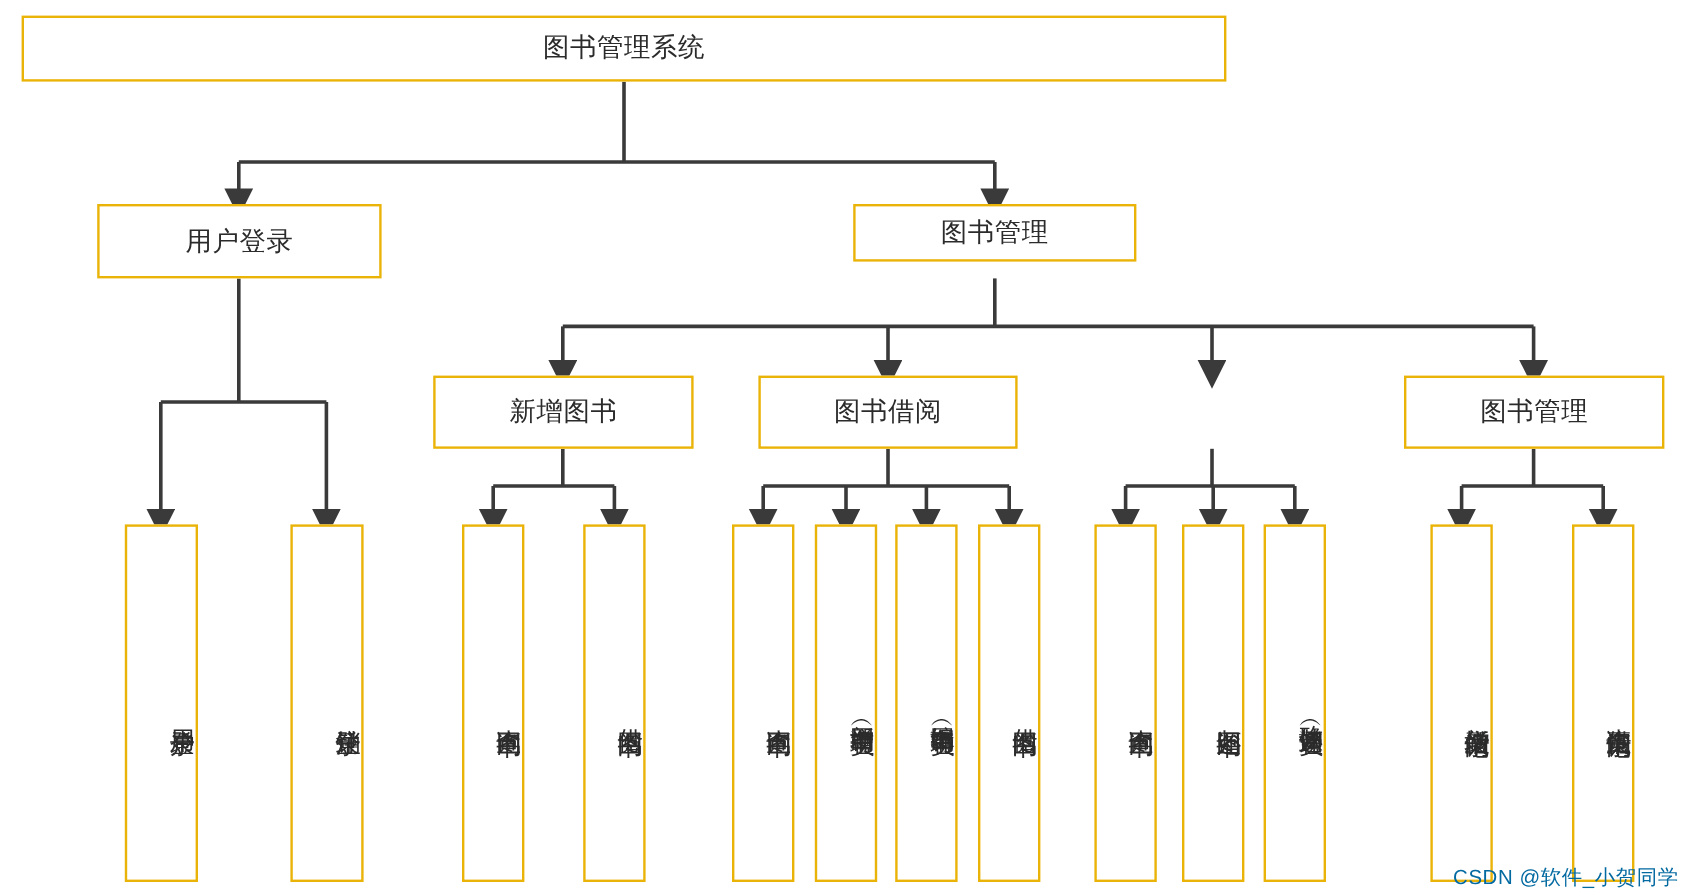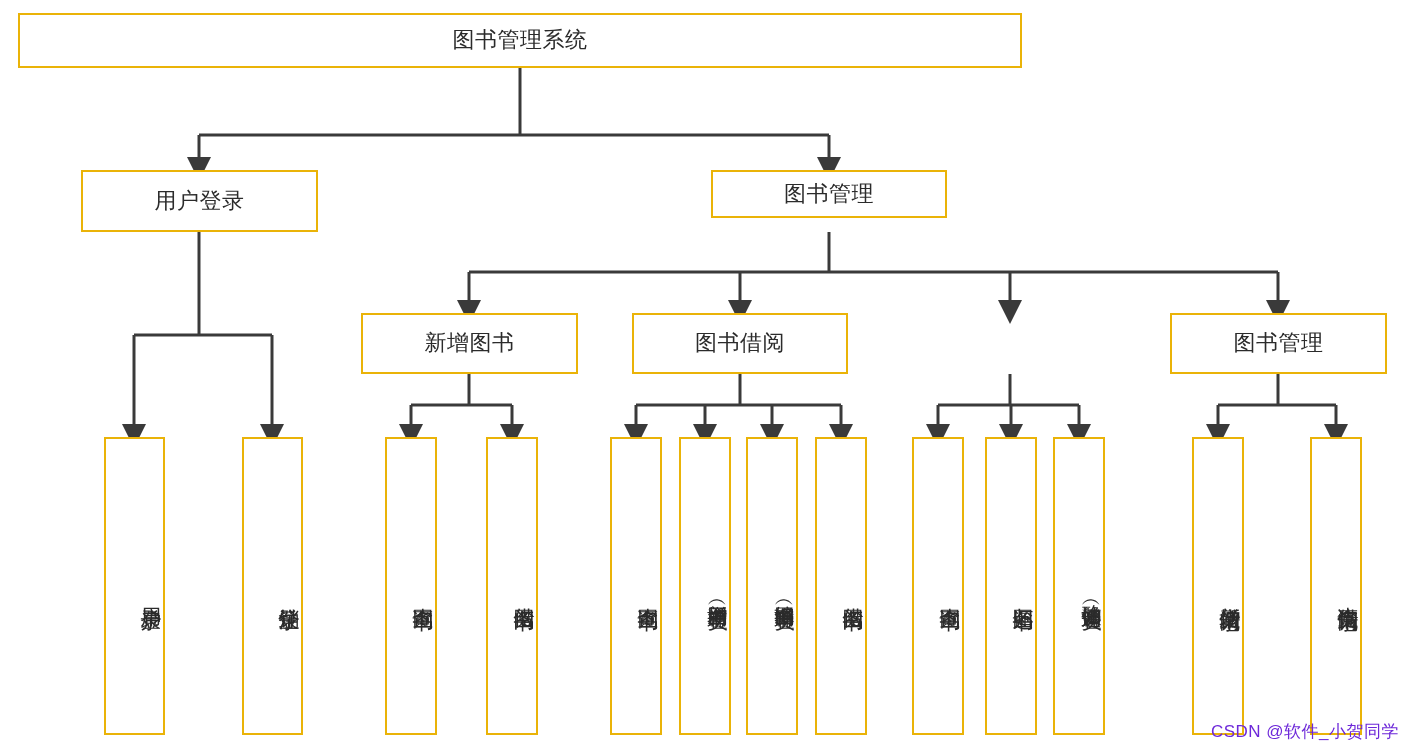--- a/index.html
+++ b/index.html
@@ -52,21 +52,21 @@
     justify-content: center;
   }
   .node.vertical.tall-text {
     font-size: 20px;
   }
   #watermark {
     position: absolute;
     right: 6px;
     bottom: 4px;
     font-size: 17px;
-    color: #6d28d9;
+    color: #0369a1;
     letter-spacing: 0.5px;
     white-space: nowrap;
   }
 </style>
 </head>
 <body>
 
 <div id="canvas">
 
   <svg id="edges" viewBox="0 0 1405 747" xmlns="http://www.w3.org/2000/svg">

